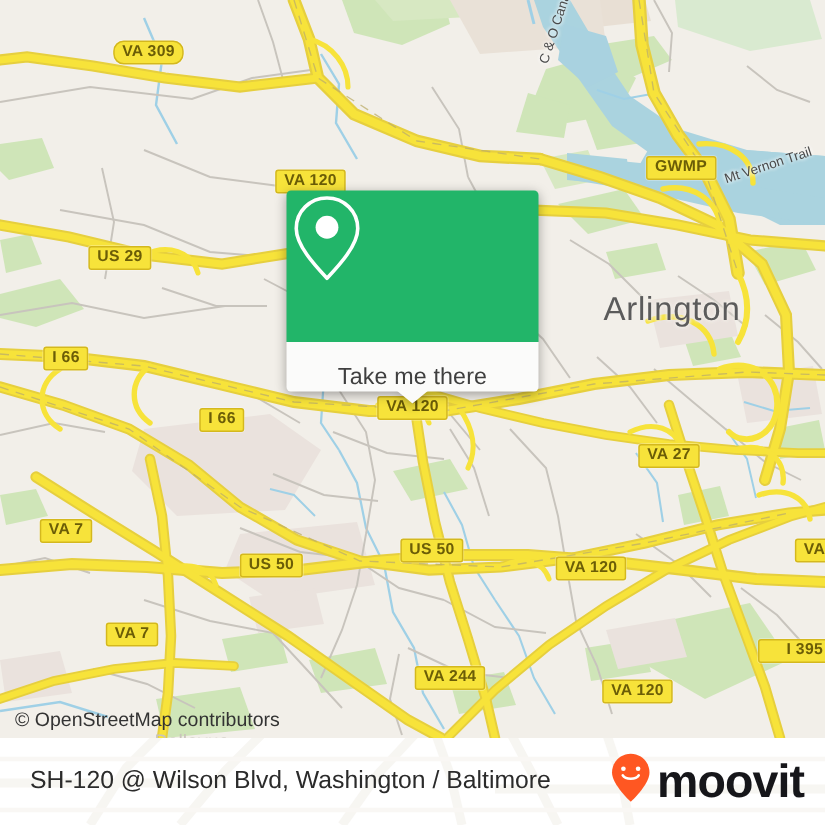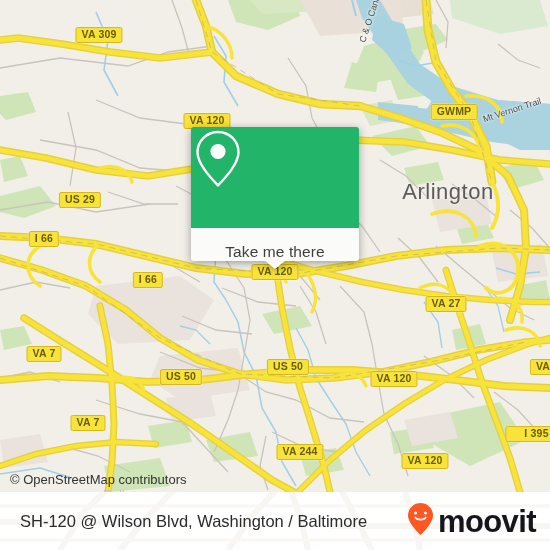--- a/index.html
+++ b/index.html
@@ -359,40 +359,40 @@
           <path d="M0,236 L96,244 L196,268 L296,274 L396,256 L498,248 L550,250"></path>
           <path d="M426,0 L436,62 L470,114 L492,182"></path>
           <path d="M0,258 L86,286 L160,338 L240,374 L334,378 L430,362 L526,342"></path>
           <path d="M196,0 L212,52 L278,94 L360,106"></path>
         </g>
 
       </g>
     </svg>
 
     <div>
-      <div class="shield" style="left:99px;  top:35px;">VA 309</div>
+      <div class="shield" style="left:99px;  top:35px;border-radius:7px;">VA 309</div>
       <div class="shield" style="left:207px; top:121px;">VA 120</div>
       <div class="shield" style="left:454px; top:112px;">GWMP</div>
-      <div class="shield" style="left:80px;  top:172px;margin-top:28px;">US 29</div>
+      <div class="shield" style="left:80px;  top:172px;">US 29</div>
       <div class="shield" style="left:44px;  top:239px;">I 66</div>
       <div class="shield" style="left:148px; top:280px;">I 66</div>
       <div class="shield" style="left:275px; top:272px;">VA 120</div>
       <div class="shield" style="left:446px; top:304px;">VA 27</div>
       <div class="shield" style="left:44px;  top:354px;">VA 7</div>
       <div class="shield" style="left:181px; top:377px;">US 50</div>
       <div class="shield" style="left:288px; top:367px;">US 50</div>
       <div class="shield" style="left:394px; top:379px;">VA 120</div>
       <div class="shield" style="left:543px; top:367px;">VA</div>
       <div class="shield" style="left:88px;  top:423px;">VA 7</div>
       <div class="shield" style="left:530px; top:434px;padding-left:18px;">I 395</div>
       <div class="shield" style="left:300px; top:452px;">VA 244</div>
       <div class="shield" style="left:425px; top:461px;">VA 120</div>
     </div>
 
-    <div class="place-label" style="left:448px; top:192px;text-align:center;">Arlington</div>
+    <div class="place-label" style="left:448px; top:206px;text-align:center;">Arlington</div>
 
     <div class="trail-label" style="left:512px; top:110px;">Mt Vernon Trail</div>
     <div class="trail-label v" style="left:370px; top:18px;">C &amp; O Canal</div>
 
     <div class="faint-label" style="left:128px; top:494px;">Bellevue</div>
 
     <div id="popup-card">
       <div id="popup-green">
         <span>
           <svg width="54" height="62" viewBox="0 0 54 62">

